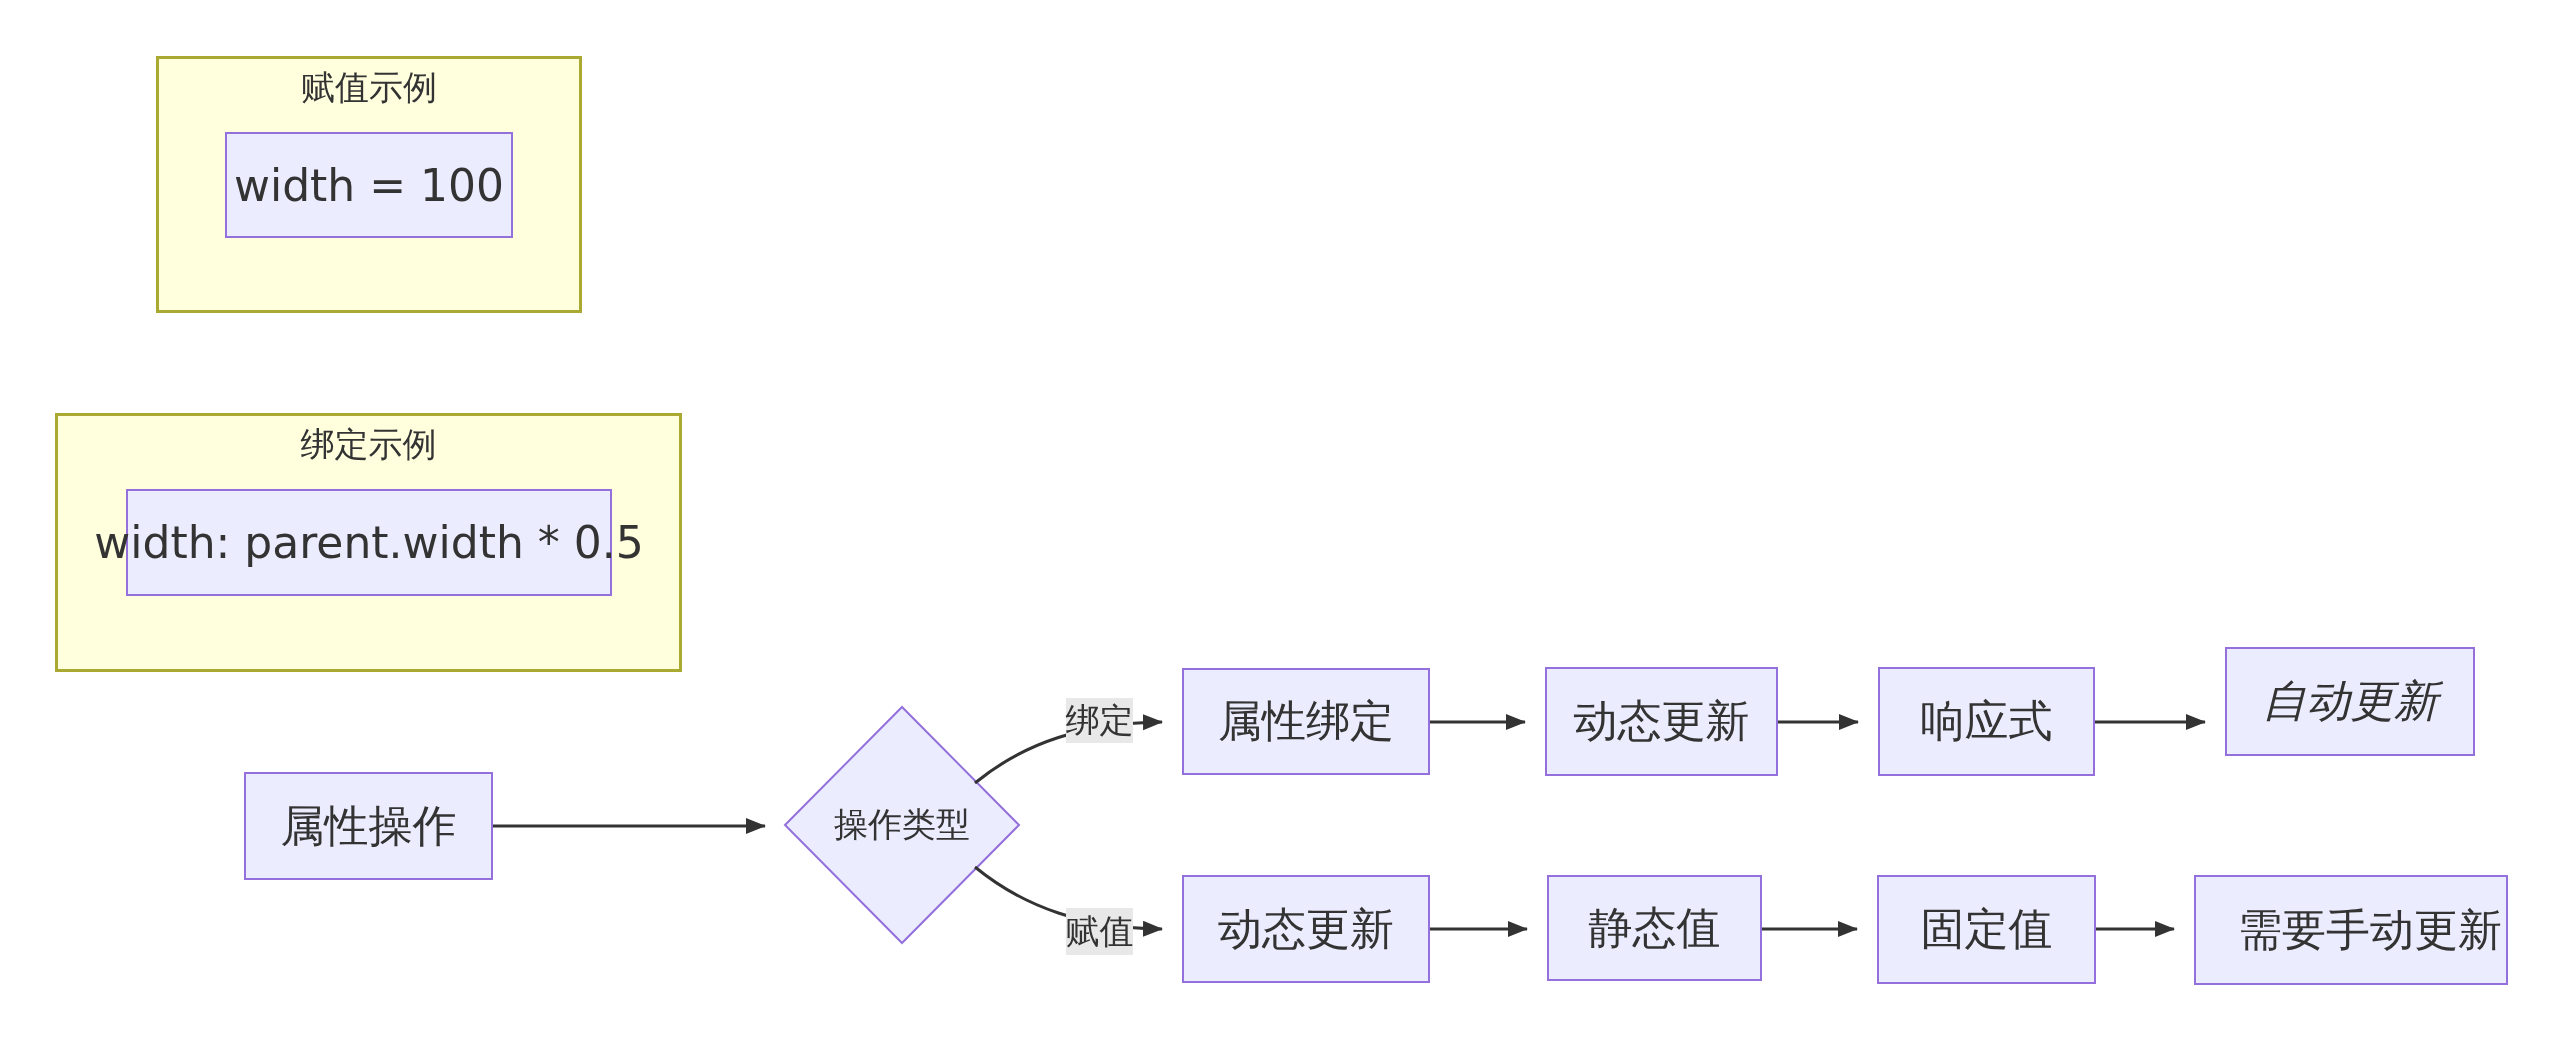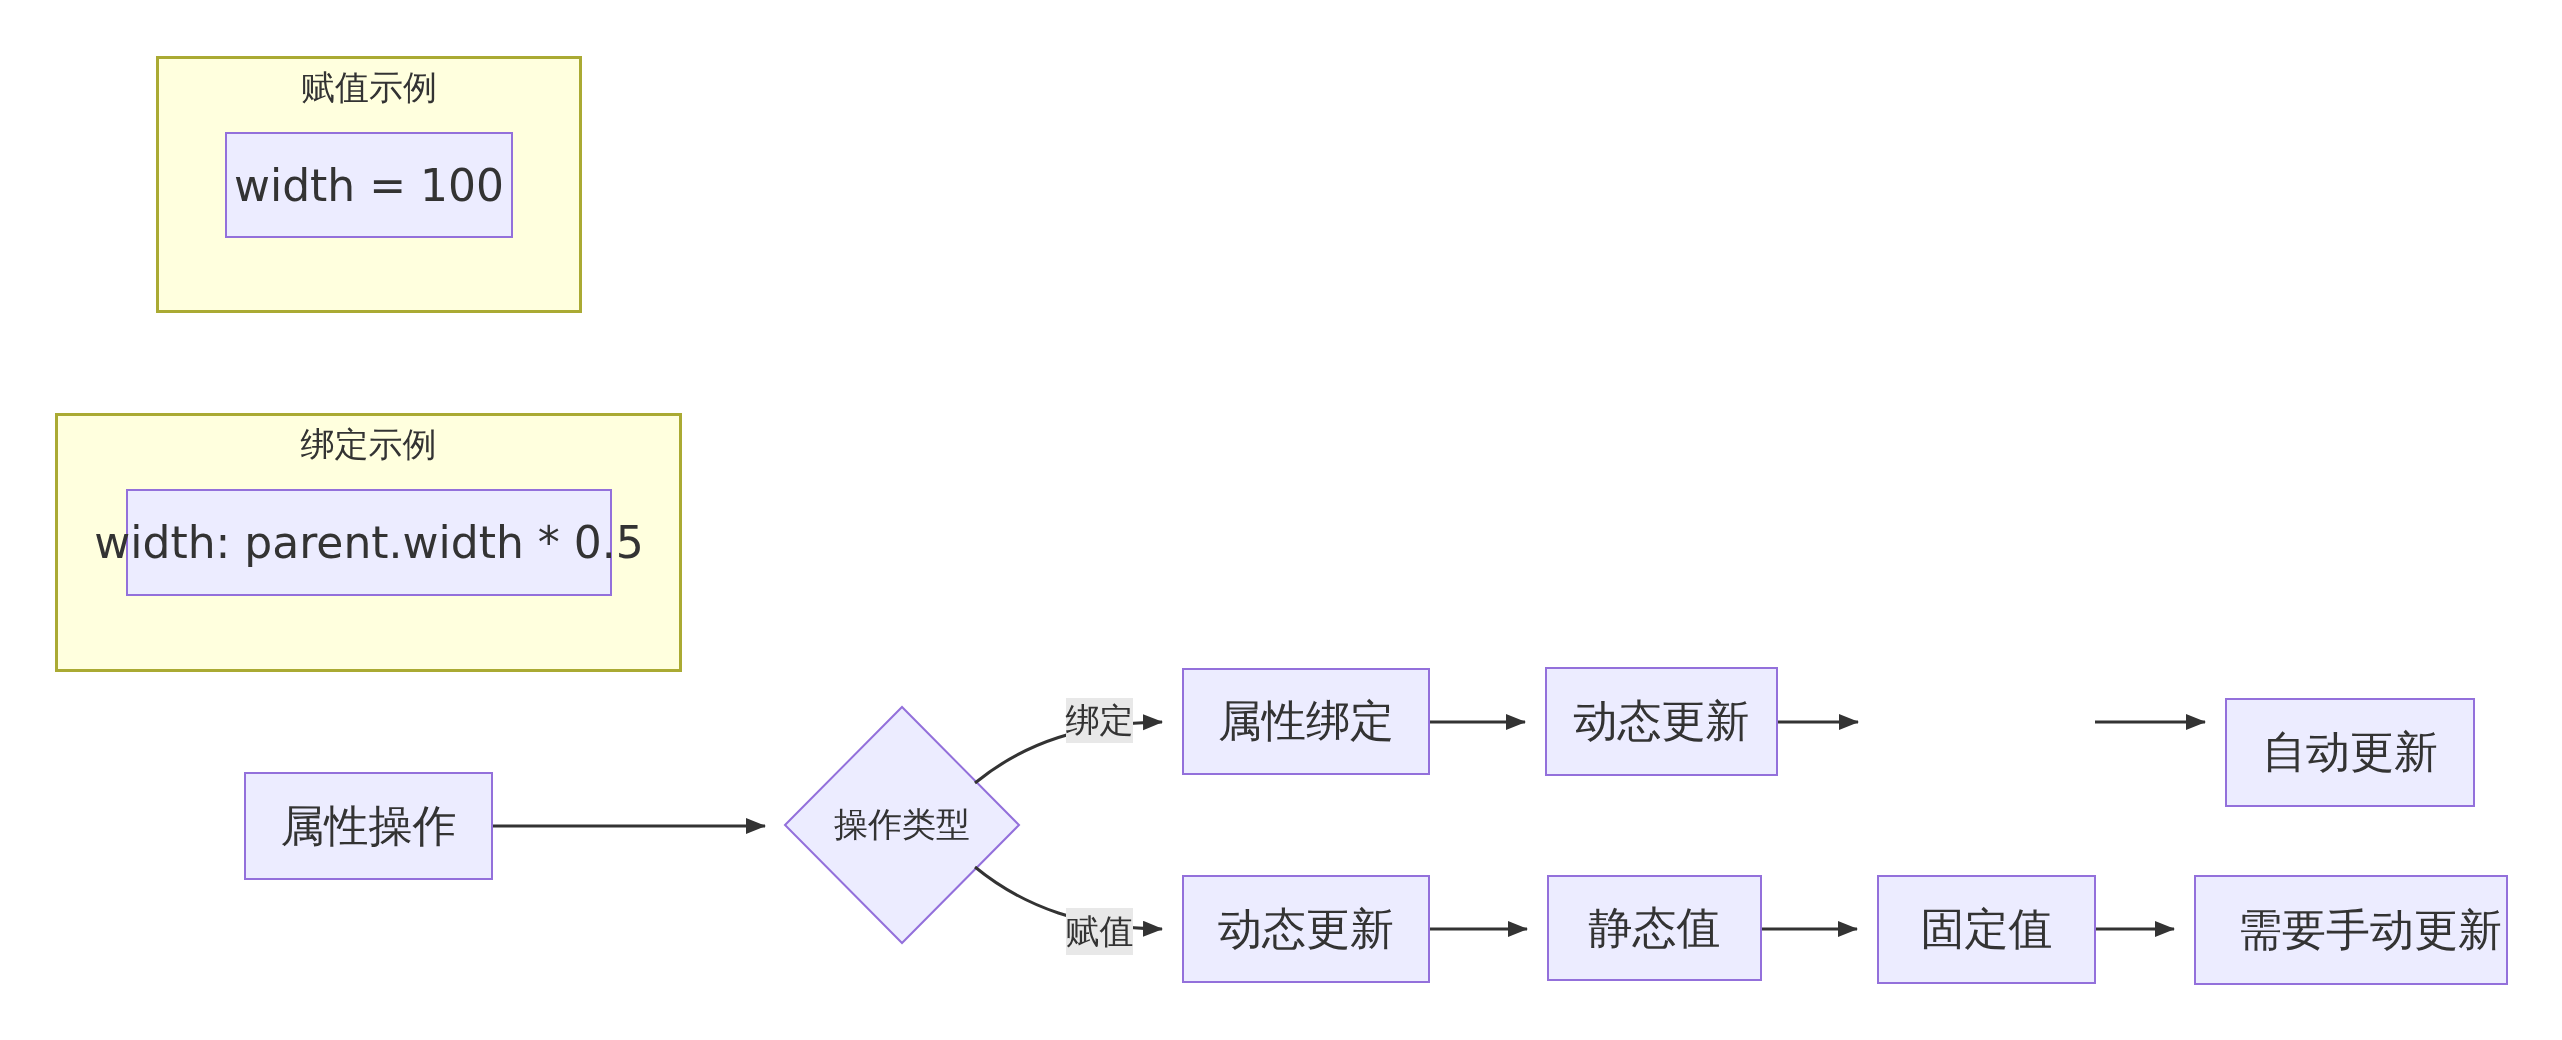--- a/index.html
+++ b/index.html
@@ -117,21 +117,24 @@
   <div class="node" style="left:244px; top:772px; width:249px; height:108px;">
     <span>属性操作</span>
   </div>
 
   <div class="node" style="left:1182px; top:668px; width:248px; height:107px;">
     <span>属性绑定</span>
   </div>
   <div class="node" style="left:1545px; top:667px; width:233px; height:109px;">
     <span>动态更新</span>
   </div>
-  <div class="node" style="left:2225px; top:698px; width:250px; height:109px;">
+  <div class="node" style="left:1878px; top:667px; width:217px; height:109px;">
+    <span>响应式</span>
+  </div>
+  <div class="node" style="left:2225px; top:647px; width:250px; height:109px;font-style:italic;">
     <span>自动更新</span>
   </div>
 
   <div class="node" style="left:1182px; top:875px; width:248px; height:108px;">
     <span>动态更新</span>
   </div>
   <div class="node" style="left:1547px; top:875px; width:215px; height:106px;">
     <span>静态值</span>
   </div>
   <div class="node" style="left:1877px; top:875px; width:219px; height:109px;">

